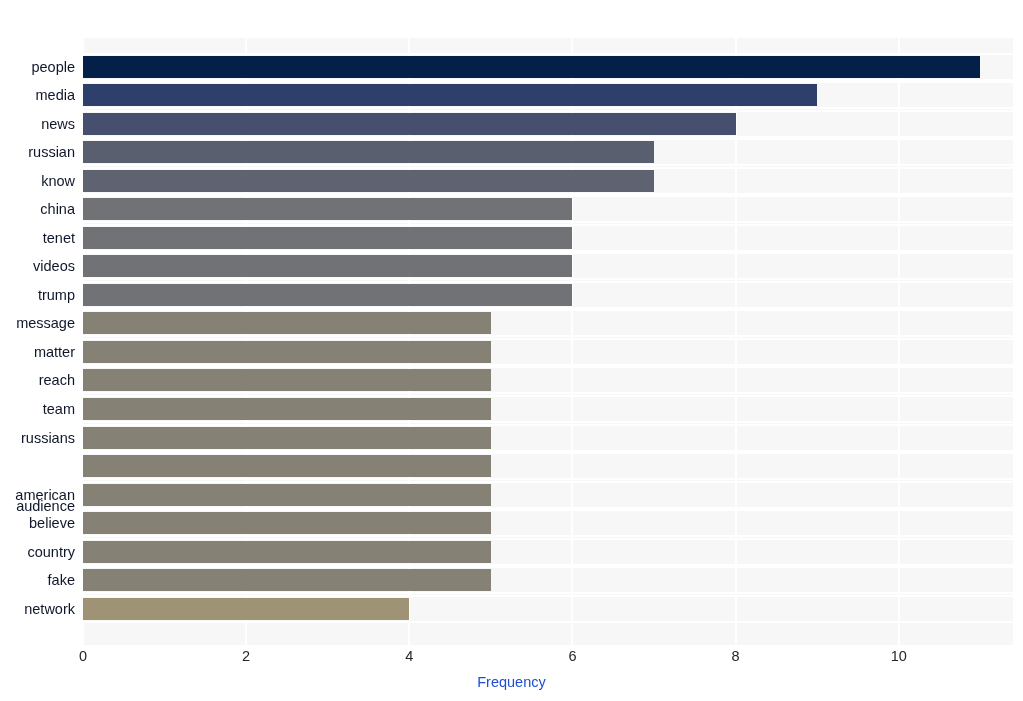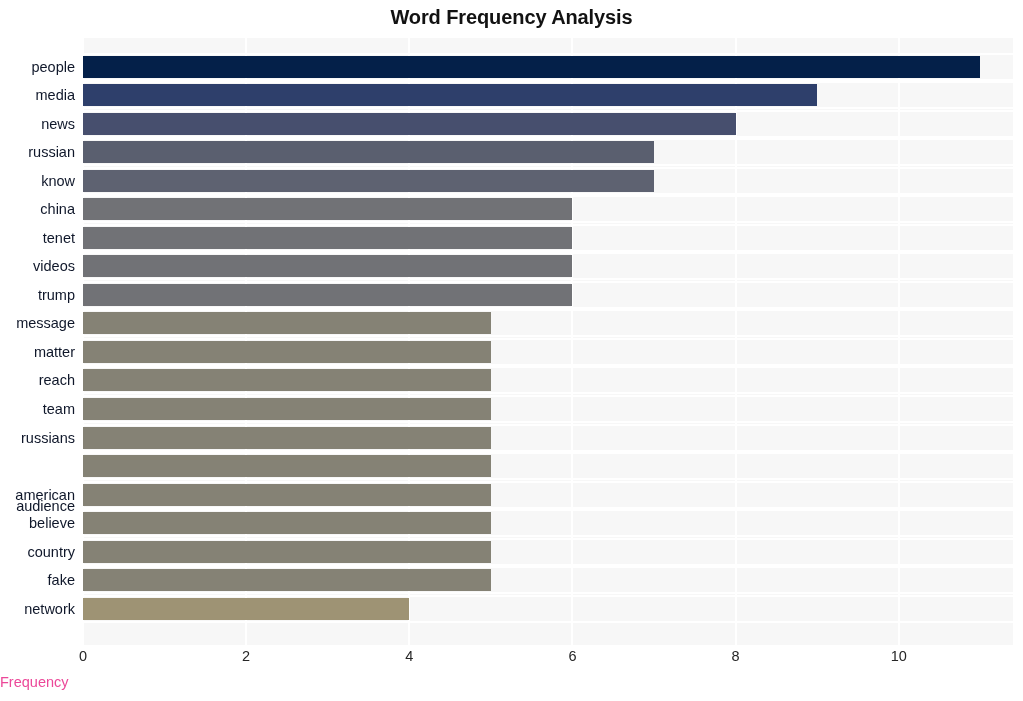--- a/index.html
+++ b/index.html
@@ -73,31 +73,30 @@
     top:0;
     font-size:14.5px;
     color:#262626;
     transform:translateX(-50%);
     white-space:nowrap;
   }
   .xaxis-title{
     position:absolute;
     left:0;top:674px;
     width:1023px;
-    text-align:left;
+    text-align:center;
     font-size:14.5px;
-    color:#ec4899;
+    color:#1d4ed8;
   }
 </style>
 </head>
 <body>
 
 <div id="chart-root">
 
-  <div class="chart-title">Word Frequency Analysis</div>
 
   <div class="plot-area" id="plot-area">
       <div class="grid-v" style="left: -1px;"></div>
       <div class="grid-v" style="left: 162.158px;"></div>
       <div class="grid-v" style="left: 325.316px;"></div>
       <div class="grid-v" style="left: 488.474px;"></div>
       <div class="grid-v" style="left: 651.632px;"></div>
       <div class="grid-v" style="left: 814.789px;"></div>
       <div class="row-sep" style="top: 14.6852px;"></div>
       <div class="bar" title="people: 11" style="top: 17.6852px; width: 897.368px; background: rgb(4, 32, 73);"></div>

